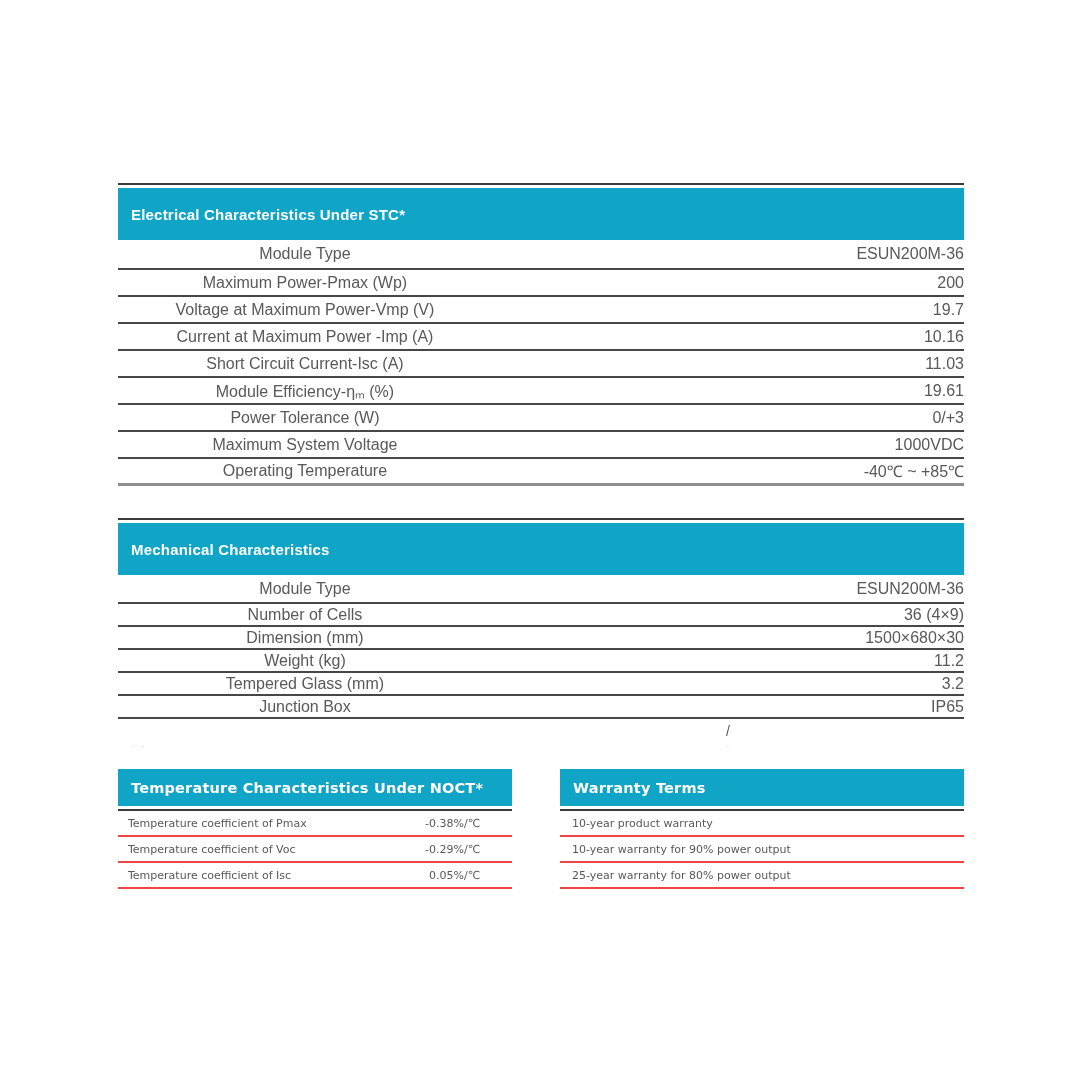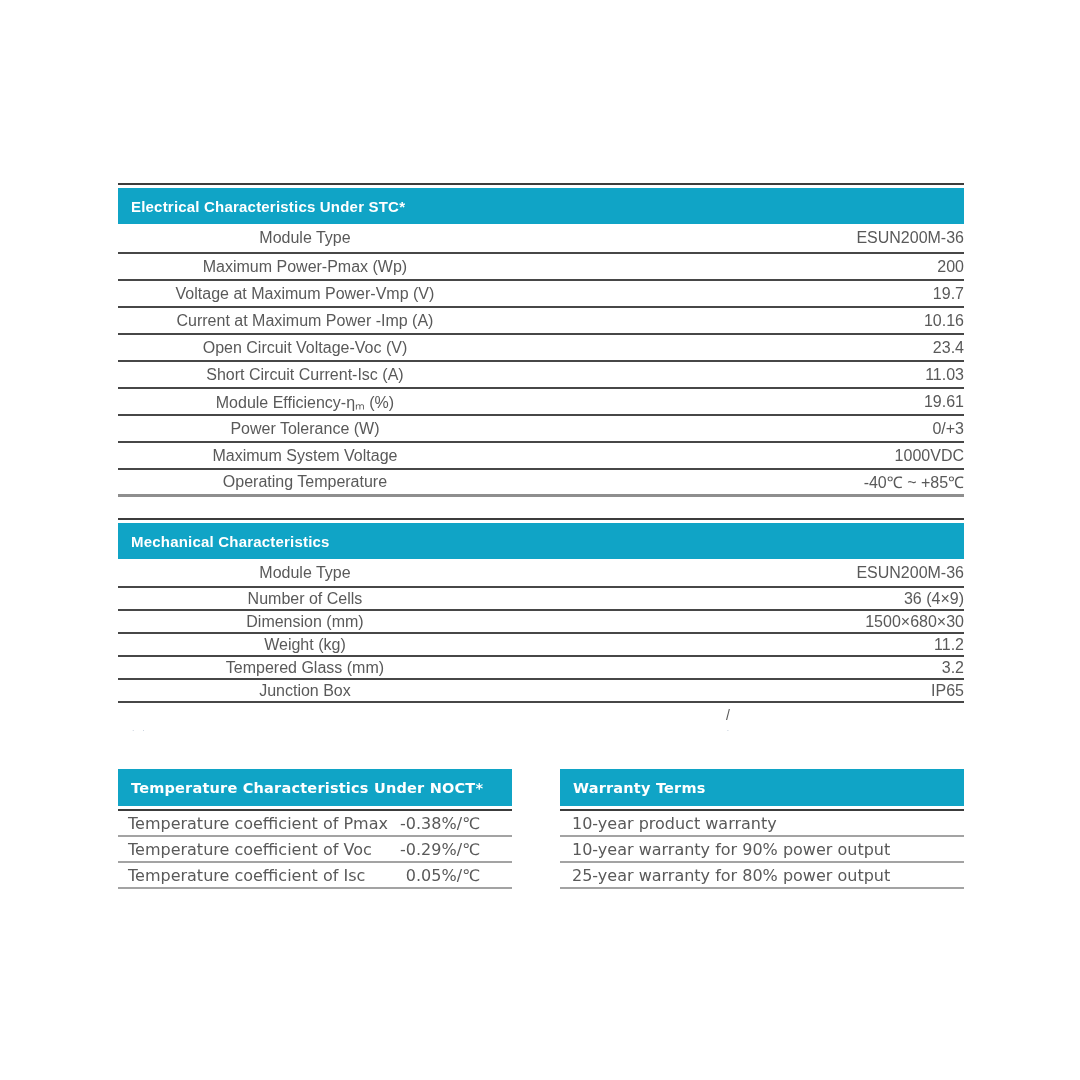--- a/index.html
+++ b/index.html
@@ -7,21 +7,21 @@
     --header-text:#ffffff;
     --body-text:#595959;
     --row-line:#474747;
     --end-line:#8e8e8e;
   }
   html,body{margin:0;padding:0;background:#ffffff;}
   .page{position:relative;width:1080px;height:1080px;background:#ffffff;overflow:hidden;
         font-family:"Liberation Sans",sans-serif;color:var(--body-text);}
   .table{position:absolute;box-sizing:border-box;}
   .top-rule{height:2px;background:#3c3c3c;margin-bottom:3px;}
-  .bar{height:36px;background:var(--accent);display:flex;align-items:center;
+  .bar{height:52px;background:var(--accent);display:flex;align-items:center;
        padding-left:13px;box-sizing:border-box;}
   .bar span{color:var(--header-text);font-weight:bold;font-size:15px;letter-spacing:.2px;}
   .rows{display:block;}
   .row{display:flex;align-items:center;height:27px;box-sizing:border-box;
        border-bottom:2px solid var(--row-line);font-size:16px;}
   .two-col .row .cl{width:44.2%;text-align:center;}
   .two-col .row .cv{width:55.8%;text-align:right;}
   .elect .rows > div:first-of-type{height:30px;}
   .elect .rows > div:last-of-type{border-bottom:3px solid var(--end-line);}
   .mech .rows > div:first-of-type{height:29px;}
@@ -30,21 +30,21 @@
   .ghost .cl{width:44.2%;}
   .ghost .cv{width:55.8%;text-align:center;}
   .ghost-artifacts{display:flex;height:14px;font-size:7px;color:#9fb0c4;opacity:.75;}
   .ghost-artifacts .cl{width:44.2%;text-align:left;padding-left:14px;box-sizing:border-box;letter-spacing:3px;}
   .ghost-artifacts .cv{width:55.8%;text-align:center;}
   
   .bot{font-family:"DejaVu Sans",sans-serif;}
   .bot .bar{height:37px;}
   .bot .bar span{font-size:14.5px;}
   .under{height:2px;background:#3c3c3c;margin-top:3px;}
-  .bot .row{height:26px;font-size:16px;border-bottom:2px solid #a3a3a3;}
+  .bot .row{height:26px;font-size:11px;border-bottom:2px solid #ef4444;}
   .temp .row .cl{flex:1;text-align:left;padding-left:10px;}
   .temp .row .cv{width:120px;text-align:right;padding-right:32px;box-sizing:border-box;}
   .warr .row .cl{flex:1;text-align:left;padding-left:12px;}
 </style>
 </head>
 <body>
 
 <div class="page">
 
   <section class="table elect" style="left:118px;top:183px;width:846px;">
@@ -67,24 +67,20 @@
         <div class="row">
           <span class="cl">Voltage at Maximum Power-Vmp (V)</span>
           <span class="cv">19.7</span>
         </div>
 
         <div class="row">
           <span class="cl">Current at Maximum Power -Imp (A)</span>
           <span class="cv">10.16</span>
         </div>
 
-        <div class="row">
-          <span class="cl">Open Circuit Voltage-Voc (V)</span>
-          <span class="cv">23.4</span>
-        </div>
 
         <div class="row">
           <span class="cl">Short Circuit Current-Isc (A)</span>
           <span class="cv">11.03</span>
         </div>
 
         <div class="row">
           <span class="cl">Module Efficiency-ηₘ (%)</span>
           <span class="cv">19.61</span>
         </div>

